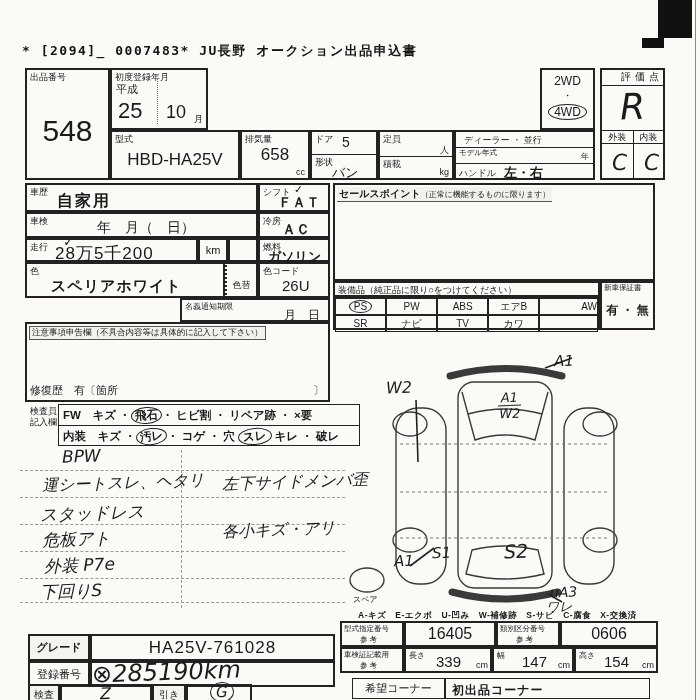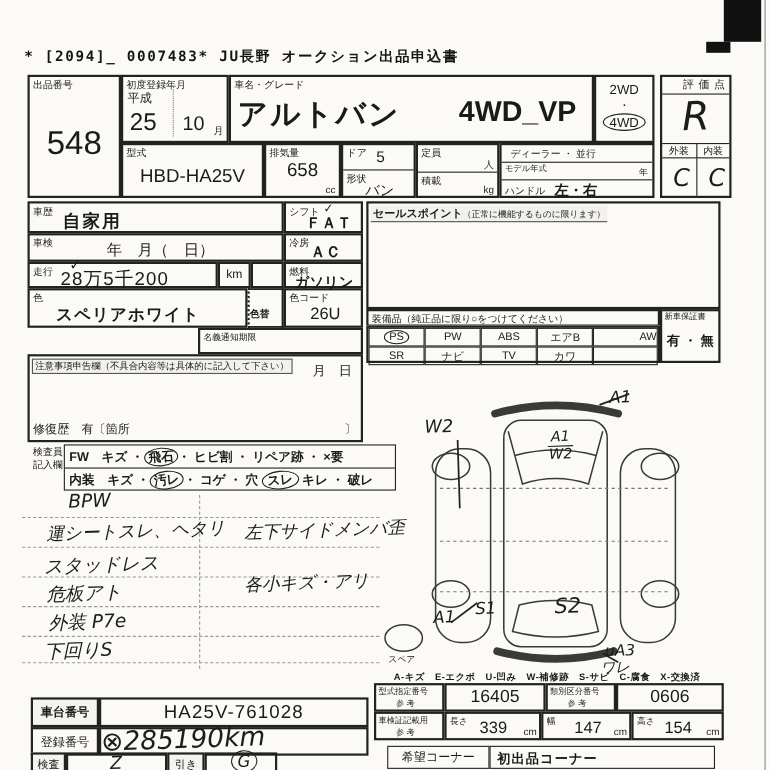--- a/index.html
+++ b/index.html
@@ -34,25 +34,20 @@
 
   <div class="cell" style="left:110px;top:68px;width:98px;height:62px;border-width:2px;">
     <span class="lbl">初度登録年月</span>
     <div style="position:absolute;left:4px;top:12px;font-size:11px;">平成</div>
     <div style="position:absolute;left:6px;top:28px;font-size:22px;">25</div>
     <div style="position:absolute;left:45px;top:8px;bottom:4px;border-left:1px dotted #777;"></div>
     <div style="position:absolute;left:54px;top:32px;font-size:18px;">10</div>
     <div style="position:absolute;right:3px;bottom:2px;font-size:9px;">月</div>
   </div>
 
-  <div class="cell" style="left:208px;top:68px;width:332px;height:62px;border-width:2px;">
-    <span class="lbl">車名・グレード</span>
-    <div style="position:absolute;left:6px;top:16px;font-size:27px;font-weight:bold;letter-spacing:2px;">アルトバン</div>
-    <div style="position:absolute;right:14px;top:16px;font-size:26px;font-weight:bold;">4WD_VP</div>
-  </div>
 
   <div class="cell" style="left:540px;top:68px;width:55px;height:62px;border-width:2px;">
     <div style="position:absolute;left:0;right:0;top:4px;text-align:center;font-size:12px;">2WD</div>
     <div style="position:absolute;left:0;right:0;top:19px;text-align:center;font-size:10px;">・</div>
     <div style="position:absolute;left:0;right:0;top:32px;text-align:center;">
       <span class="circ" style="font-size:12px;">4WD</span>
     </div>
   </div>
 
   <div class="cell" style="left:600px;top:68px;width:65px;height:112px;border-width:2.5px;">
@@ -127,29 +122,29 @@
   <div class="cell" style="left:228px;top:238px;width:30px;height:24px;border-width:2px;"></div>
   <div class="cell" style="left:258px;top:238px;width:72px;height:24px;border-width:2px;">
     <span class="lbl">燃料</span>
     <div style="position:absolute;left:8px;top:8px;font-size:13px;font-weight:bold;">ガソリン</div>
   </div>
   <div class="cell" style="left:25px;top:262px;width:200px;height:36px;border-width:2px;">
     <span class="lbl">色</span>
     <div style="position:absolute;left:24px;top:13px;font-size:15px;font-weight:bold;letter-spacing:1px;">スペリアホワイト</div>
   </div>
   <div class="cell" style="left:225px;top:262px;width:33px;height:36px;border-width:2px;border-left-style:dotted;">
-    <div style="position:absolute;left:0;right:0;bottom:4px;font-size:9px;font-weight:bold;">色替</div>
+    <div style="position:absolute;left:0;right:0;bottom:4px;text-align:center;font-size:9px;">色替</div>
   </div>
   <div class="cell" style="left:258px;top:262px;width:72px;height:36px;border-width:2px;">
     <span class="lbl">色コード</span>
     <div style="position:absolute;left:22px;top:13px;font-size:15px;">26U</div>
   </div>
   <div class="cell" style="left:180px;top:298px;width:150px;height:24px;border-width:2px;">
     <span class="lbl" style="font-size:8px;">名義通知期限</span>
-    <div style="position:absolute;right:8px;top:7px;font-size:12px;margin-top:22px;">月　日</div>
+    <div style="position:absolute;right:8px;top:7px;font-size:12px;">月　日</div>
   </div>
 
   <div class="cell" style="left:25px;top:322px;width:305px;height:80px;border-width:2px;">
     <div style="position:absolute;left:2px;top:2px;font-size:8.5px;border:1px solid #555;padding:0 2px;background:#f2f1ec;">注意事項申告欄（不具合内容等は具体的に記入して下さい）</div>
     <div style="position:absolute;left:3px;bottom:2px;font-size:11px;">修復歴　有〔箇所</div>
     <div style="position:absolute;right:4px;bottom:2px;font-size:11px;">〕</div>
   </div>
 
   <div class="cell" style="left:333px;top:183px;width:322px;height:98px;border-width:2px;">
     <div style="position:absolute;left:2px;top:2px;font-size:10px;font-weight:bold;background:#f2f1ec;border-bottom:1px solid #555;padding:0 2px;white-space:nowrap;">
@@ -258,21 +253,21 @@
     <div class="hw" style="left:54px;top:200px;font-size:15px;">A1</div>
     <div class="hw" style="left:92px;top:192px;font-size:15px;">S1</div>
     <div class="hw" style="left:164px;top:188px;font-size:19px;">S2</div>
     <div class="hw" style="left:210px;top:232px;font-size:14px;">uA3</div>
     <div class="hw" style="left:206px;top:246px;font-size:13px;">ワレ</div>
     <div style="position:absolute;left:13px;top:242px;font-size:8px;">スペア</div>
   </div>
   <div style="position:absolute;left:358px;top:610px;font-size:8.5px;letter-spacing:0.5px;font-weight:bold;">A-キズ　E-エクボ　U-凹み　W-補修跡　S-サビ　C-腐食　X-交換済</div>
 
   <div class="cell" style="left:28px;top:634px;width:62px;height:27px;border-width:2px;background:#f4f3ee;">
-    <div class="ctr" style="width:100%;height:100%;font-size:11px;font-weight:bold;">車台番号</div>
+    <div class="ctr" style="width:100%;height:100%;font-size:11px;font-weight:bold;">グレード</div>
   </div>
   <div class="cell ctr" style="left:90px;top:634px;width:245px;height:27px;border-width:2px;font-size:17px;letter-spacing:1px;">HA25V-761028</div>
   <div class="cell" style="left:28px;top:661px;width:62px;height:26px;border-width:2px;">
     <div class="ctr" style="width:100%;height:100%;font-size:11px;">登録番号</div>
   </div>
   <div class="cell" style="left:90px;top:661px;width:245px;height:26px;border-width:2px;"></div>
 
   <div class="cell" style="left:340px;top:621px;width:64px;height:26px;border-width:2px;">
     <div class="tiny" style="position:absolute;left:2px;top:2px;">型式指定番号</div>
     <div class="tiny" style="position:absolute;left:18px;bottom:1px;">参 考</div>

